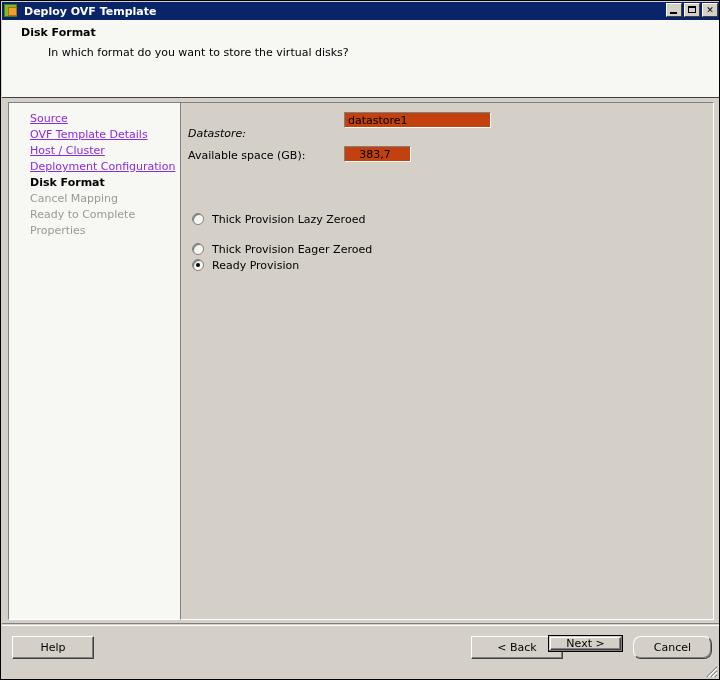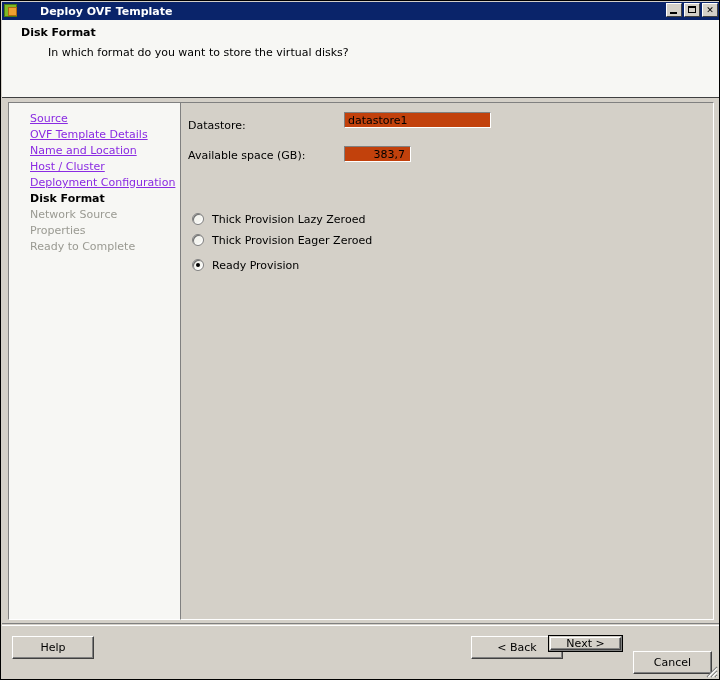--- a/index.html
+++ b/index.html
@@ -53,21 +53,21 @@
   #title-icon .sq-orange {
     left: 4px; top: 4px;
     width: 9px; height: 9px;
     background: #f0a030;
     border: 1px solid #b06a10;
   }
   #title-text {
     color: #ffffff;
     font-weight: bold;
     font-size: 11px;
-    margin-left: 20px;
+    margin-left: 4px;
     white-space: nowrap;
     letter-spacing: 0px;
   }
   #title-buttons {
     position: absolute;
     right: 2px; top: 1px;
     display: flex;
     gap: 2px;
   }
   .tbtn {
@@ -203,21 +203,21 @@
     border-right: 1px solid #ffffff;
     border-bottom: 1px solid #ffffff;
     box-sizing: border-box;
     font-size: 11px;
     color: #000000;
     line-height: 16px;
     height: 16px;
     overflow: hidden;
   }
   .readonly-box.left-text { padding-left: 3px; text-align: left; }
-  .readonly-box.right-text { padding-right: 5px; text-align: right; }
+  .readonly-box.right-text { padding-right: 5px; text-align: center; }
 
   
   .radio-row {
     position: absolute;
     display: flex;
     align-items: center;
     height: 16px;
     cursor: default;
   }
   .radio-mark {
@@ -332,44 +332,43 @@
     <div id="header-title">Disk Format</div>
     <div id="header-sub">In which format do you want to store the virtual disks?</div>
   </div>
 
   <div id="body">
 
     <div id="nav-panel">
       <div id="nav-list">
         <div class="nav-item link">Source</div>
         <div class="nav-item link">OVF Template Details</div>
-        <div class="nav-item link">Name and Location</div>
         <div class="nav-item link">Host / Cluster</div>
         <div class="nav-item link">Deployment Configuration</div>
         <div class="nav-item current">Disk Format</div>
-        <div class="nav-item future">Network Source</div>
+        <div class="nav-item future">Cancel Mapping</div>
+        <div class="nav-item future">Ready to Complete</div>
         <div class="nav-item future">Properties</div>
-        <div class="nav-item future">Ready to Complete</div>
       </div>
     </div>
 
     <div id="content-panel">
 
-      <div class="field-label" style="left:7px; top:16px;">Datastore:</div>
+      <div class="field-label" style="left:7px; top:24px;font-style:italic;">Datastore:</div>
       <div class="readonly-box left-text" style="left:163px; top:9px; width:147px;">datastore1</div>
 
       <div class="field-label" style="left:7px; top:46px;">Available space (GB):</div>
       <div class="readonly-box right-text" style="left:163px; top:43px; width:67px;">383,7</div>
 
       <div class="radio-row" style="left:11px; top:108px;">
         <span class="radio-mark"></span>
         <span class="radio-label">Thick Provision Lazy Zeroed</span>
       </div>
 
-      <div class="radio-row" style="left:11px; top:129px;">
+      <div class="radio-row" style="left:11px; top:138px;">
         <span class="radio-mark"></span>
         <span class="radio-label">Thick Provision Eager Zeroed</span>
       </div>
 
       <div class="radio-row" style="left:11px; top:154px;">
         <span class="radio-mark checked"></span>
         <span class="radio-label">Ready Provision</span>
       </div>
 
     </div>
@@ -379,21 +378,21 @@
     <div class="btn" style="left:10px; top:12px; width:82px;">
       <span class="lbl">Help</span>
     </div>
     <div class="btn" style="left:469px; top:12px; width:92px;">
       <span class="lbl">&lt; Back</span>
     </div>
     <div class="btn default-btn" style="left:546px; top:11px; width:75px; height:17px;">
       <span class="inner"></span>
       <span class="lbl">Next &gt;</span>
     </div>
-    <div class="btn" style="left:631px; top:27px; width:79px;">
+    <div class="btn" style="left:631px; top:12px; width:79px;border-radius:8px;">
       <span class="lbl">Cancel</span>
     </div>
 
     <svg id="grip" viewBox="0 0 14 14" width="14" height="14">
       <g stroke="#808080" stroke-width="1.2">
         <line x1="13" y1="3" x2="3" y2="13"></line>
         <line x1="13" y1="7" x2="7" y2="13"></line>
         <line x1="13" y1="11" x2="11" y2="13"></line>
       </g>
       <g stroke="#ffffff" stroke-width="1.2">

